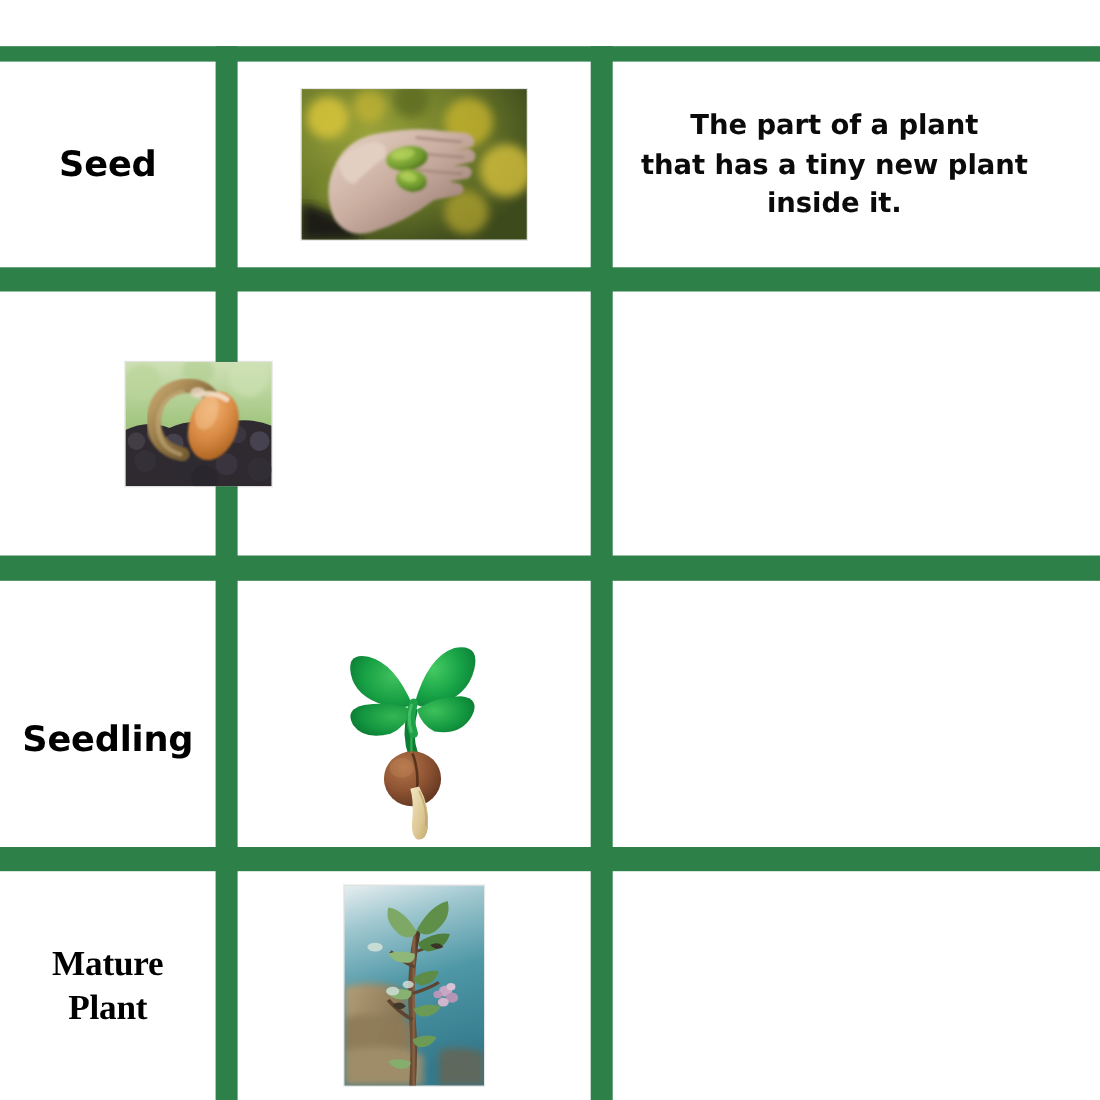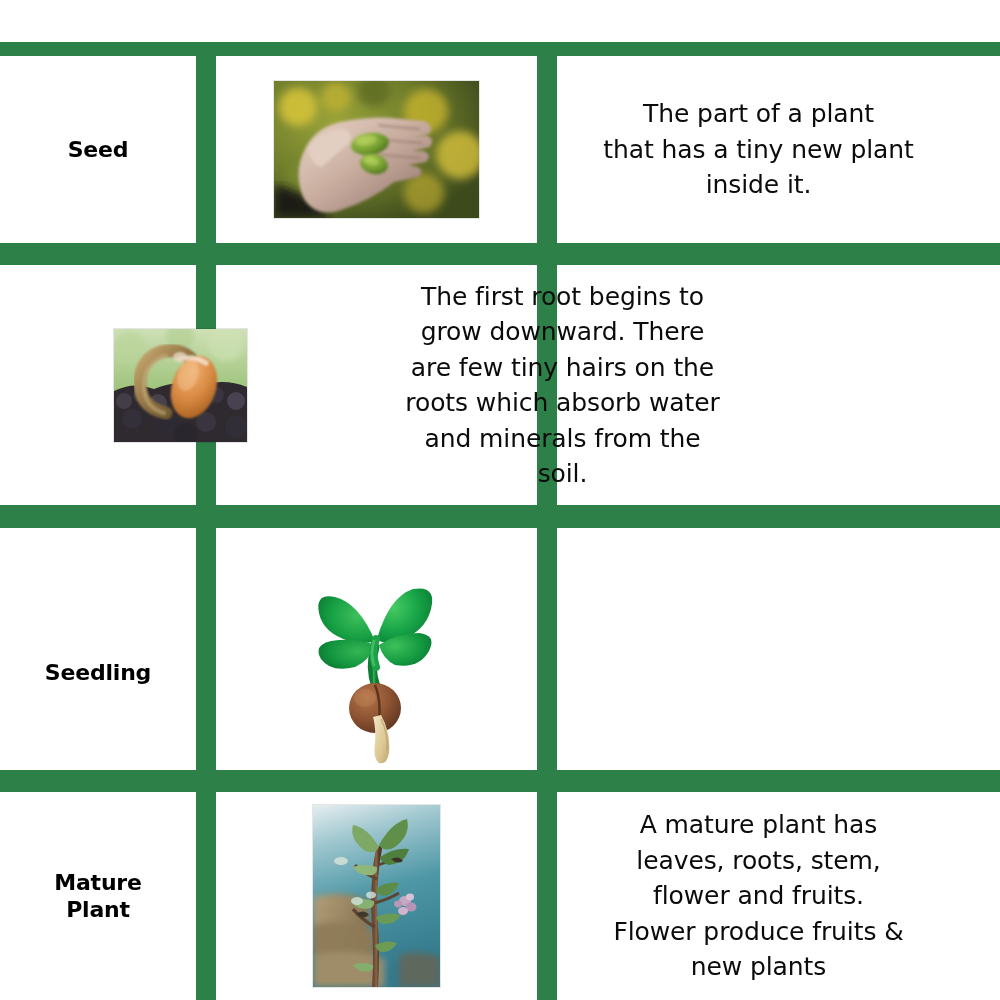--- a/index.html
+++ b/index.html
@@ -55,38 +55,38 @@
     align-items: center;
     justify-content: center;
     overflow: visible;
   }
   .cell-stage { width: 196px; }
   .cell-gap   { width: 20px; }
   .cell-image { width: 321px; }
   .cell-desc  { width: 443px; }
 
   .stage-label {
-    font-size: 22px;
+    font-size: 32px;
     font-weight: bold;
     color: #000000;
     text-align: center;
     line-height: 1.24;
     letter-spacing: -0.2px;
     white-space: nowrap;
   }
-  .stage-label.wrap { white-space: normal; }
+  .stage-label.wrap { white-space: normal; font-family: Liberation Serif, serif; }
   
   .stage-label.overflow {
     position: relative;
     left: -3px;
   }
 
   .desc-text {
     font-size: 25px;
-    font-weight: normal;
+    font-weight: bold;
     color: #0b0b0b;
     text-align: center;
     line-height: 1.42;
     padding: 0 12px;
     letter-spacing: -0.1px;
   }
 
   
   .photo {
     position: relative;
@@ -245,23 +245,20 @@
 
           <g filter="url(#blurSoftB)">
             <ellipse cx="80" cy="58" rx="22" ry="32" fill="url(#seedB)" transform="rotate(18 80 58)"></ellipse>
             <ellipse cx="74" cy="46" rx="10" ry="16" fill="#f5c894" opacity="0.45" transform="rotate(18 74 46)"></ellipse>
             <path d="M66 30 Q80 26 92 34" stroke="#f4e3cf" stroke-width="5" fill="none" opacity="0.85" stroke-linecap="round"></path>
             <ellipse cx="66" cy="28" rx="7" ry="5" fill="#e9d8c2" opacity="0.8"></ellipse>
           </g>
         </svg>
       </div>
     </div>
-    <div class="cell cell-desc">
-      <div class="desc-text">The first root begins to<br>grow downward. There<br>are few tiny hairs on the<br>roots which absorb water<br>and minerals from the<br>soil.</div>
-    </div>
   </div>
 
   <div class="row" id="row-2">
     <div class="cell cell-stage">
       <div class="stage-label">Seedling</div>
     </div>
     <div class="cell cell-gap"></div>
     <div class="cell cell-image">
       <div class="art" style="width:160px;height:196px;">
         <svg width="160" height="196" viewBox="0 0 160 196">
@@ -401,18 +398,15 @@
             <ellipse cx="58" cy="90" rx="5" ry="3.4" fill="#d6e5dd" opacity="0.8"></ellipse>
           </g>
 
           <g filter="url(#blurLite)">
             <path d="M78 54 Q86 50 90 56 Q84 60 78 54 Z" fill="#3c3328"></path>
             <path d="M44 108 Q52 104 56 110 Q48 116 44 108 Z" fill="#40372b"></path>
           </g>
         </svg>
       </div>
     </div>
-    <div class="cell cell-desc">
-      <div class="desc-text">A mature plant has<br>leaves, roots, stem,<br>flower and fruits.<br>Flower produce fruits &amp;<br>new plants</div>
-    </div>
   </div>
 
 </div>
 
 </body></html>

